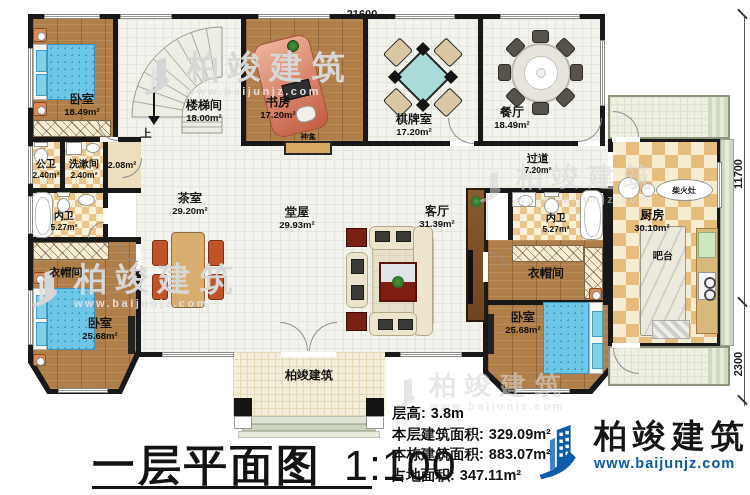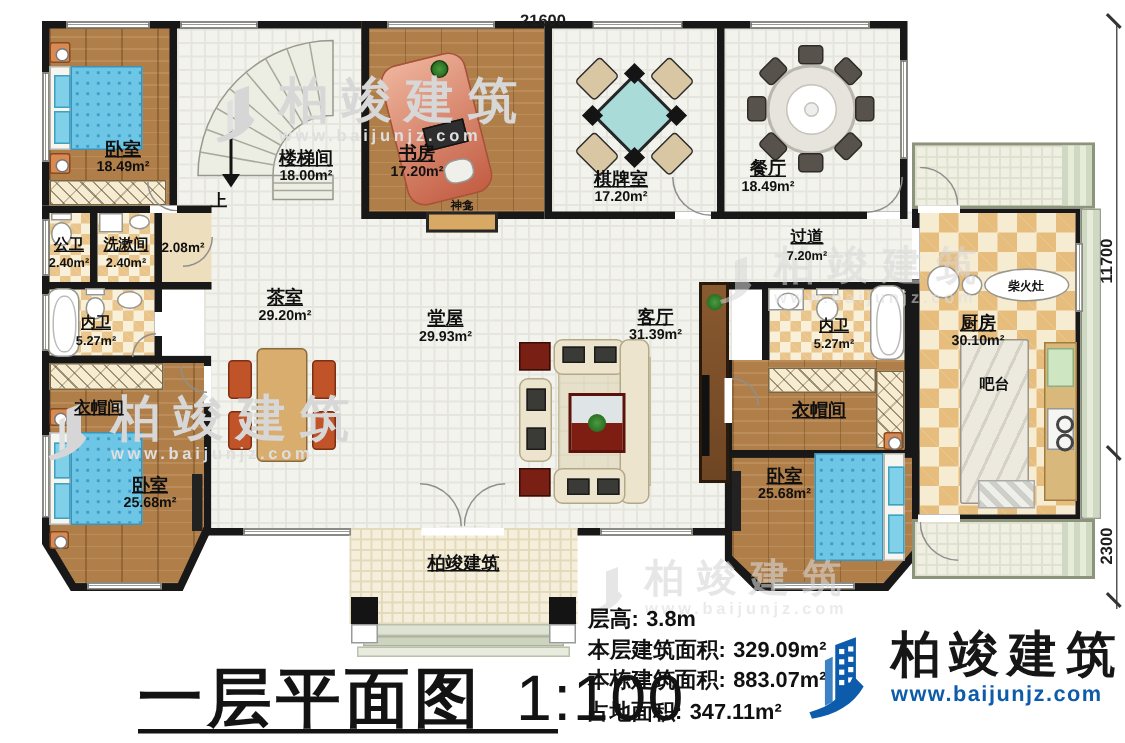--- a/index.html
+++ b/index.html
@@ -36,21 +36,21 @@
   .win{position:absolute;z-index:12;background:linear-gradient(#fff 38%,#9a9a94 38%,#9a9a94 58%,#fff 58%);border:1px solid #8a8a84;box-sizing:border-box;}
   .winv{position:absolute;z-index:12;background:linear-gradient(90deg,#fff 38%,#9a9a94 38%,#9a9a94 58%,#fff 58%);border:1px solid #8a8a84;box-sizing:border-box;}
   .gap{position:absolute;z-index:12;background:#fff;}
   .arc{position:absolute;z-index:12;box-sizing:border-box;}
   .arc.tl{border-top:1.5px solid #8f8f8f;border-left:1.5px solid #8f8f8f;border-radius:100% 0 0 0;}
   .arc.tr{border-top:1.5px solid #8f8f8f;border-right:1.5px solid #8f8f8f;border-radius:0 100% 0 0;}
   .arc.bl{border-bottom:1.5px solid #8f8f8f;border-left:1.5px solid #8f8f8f;border-radius:0 0 0 100%;}
   .arc.br{border-bottom:1.5px solid #8f8f8f;border-right:1.5px solid #8f8f8f;border-radius:0 0 100% 0;}
   
   .rlabel{position:absolute;z-index:20;transform:translateX(-50%);text-align:center;color:#101010;line-height:1.2;white-space:nowrap;}
-  .rname{display:block;font-weight:bold;font-size:12px;text-decoration:underline;}
+  .rname{display:block;font-weight:bold;font-size:12px;}
   .rarea{display:block;font-weight:bold;font-size:9.5px;}
   .sm .rname{font-size:10px;}
   .sm .rarea{font-size:8.5px;}
   .tag{position:absolute;z-index:20;font-weight:bold;color:#101010;transform:translateX(-50%);white-space:nowrap;}
   
   .wm{position:absolute;z-index:15;display:flex;align-items:center;gap:8px;pointer-events:none;}
   .wm .t1{font-size:33px;font-weight:bold;letter-spacing:9px;color:#d7d7d7;line-height:1;}
   .wm .t2{font-size:11px;font-weight:bold;letter-spacing:2.5px;color:#dedede;line-height:1;margin-top:3px;}
   
   .dimh{position:absolute;z-index:40;font-size:11px;font-weight:bold;color:#1d1d1d;text-align:center;}

